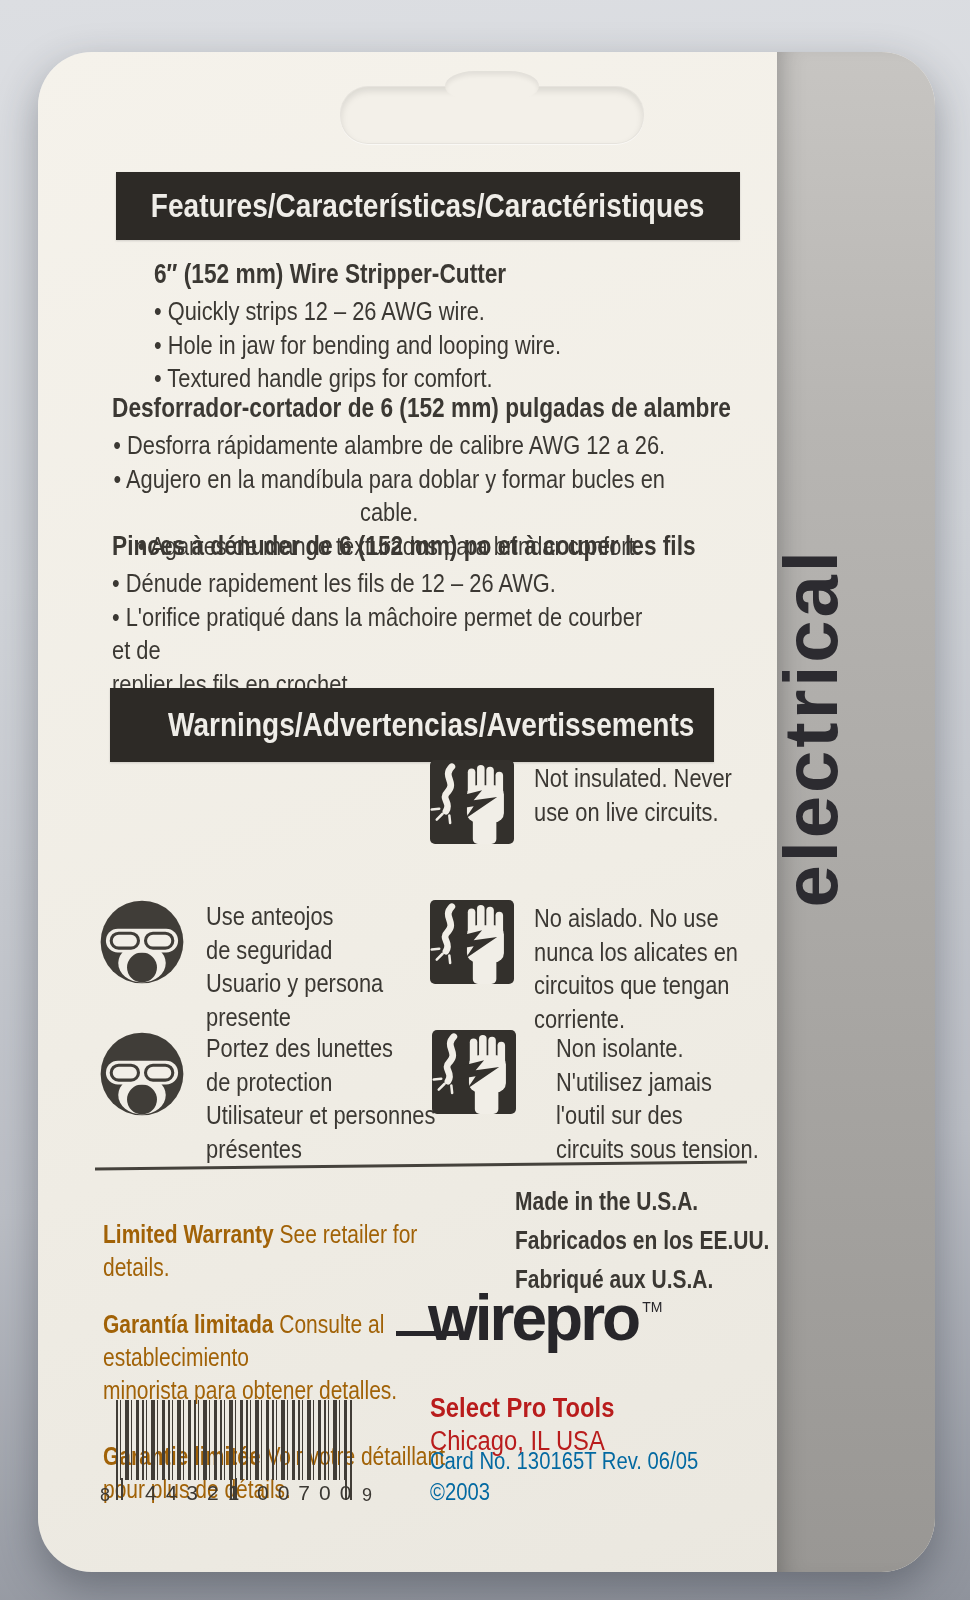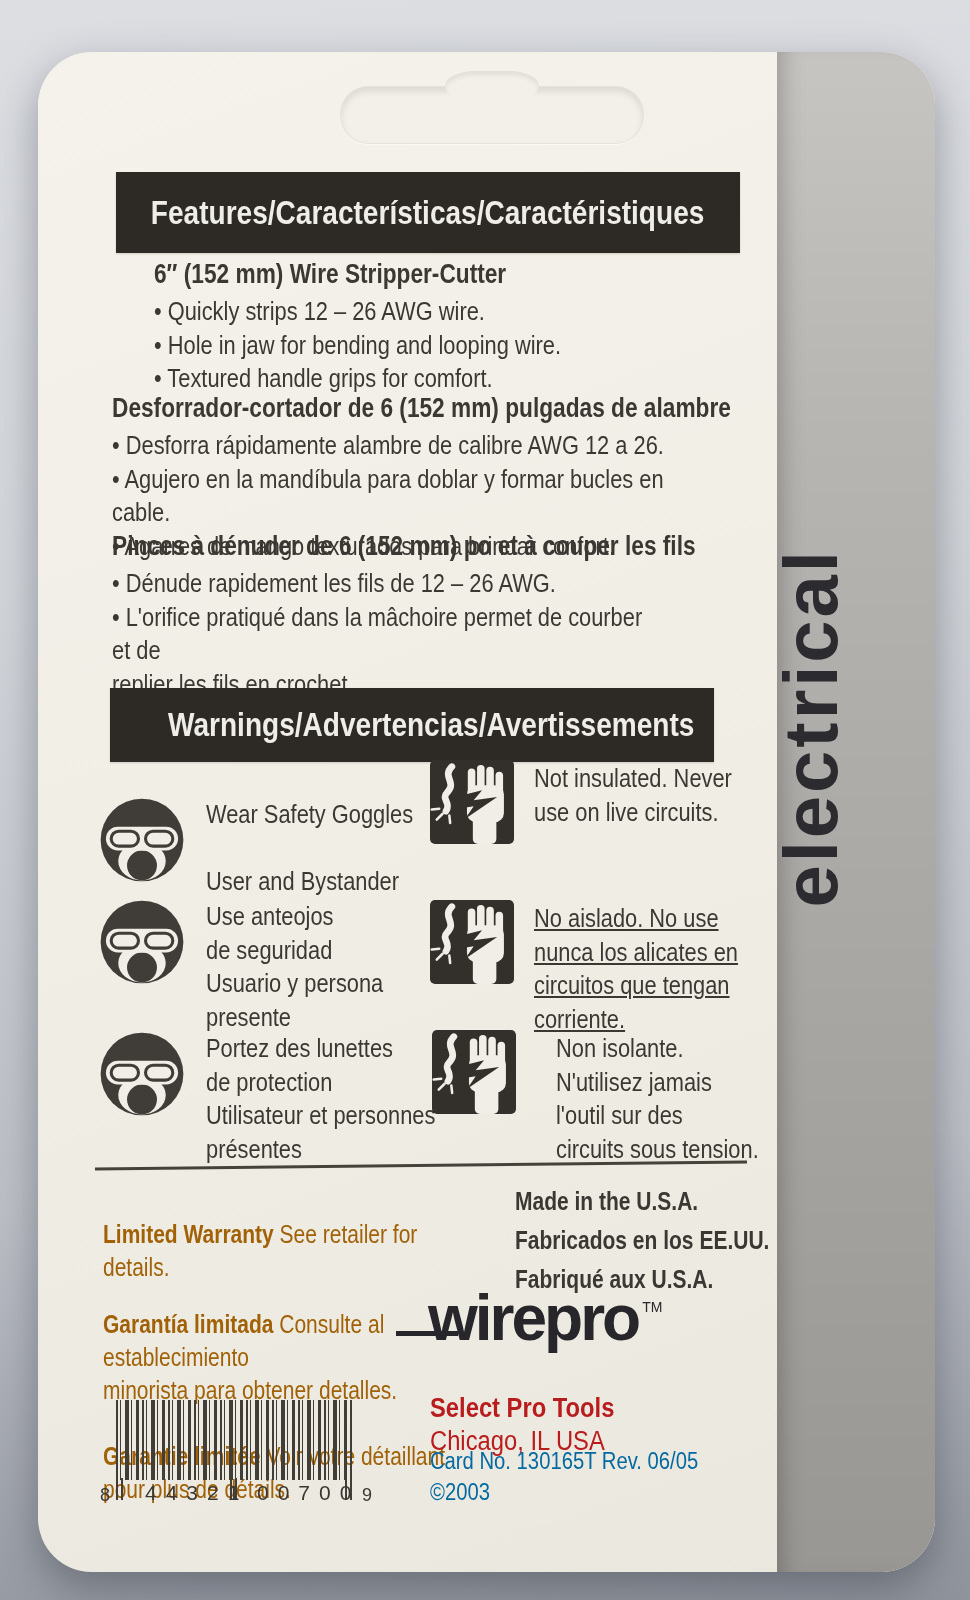--- a/index.html
+++ b/index.html
@@ -47,53 +47,53 @@
   
   .black-bar{
     position:absolute;background:#2d2a26;color:#efede8;
     display:flex;align-items:center;justify-content:center;
     box-shadow:0 1px 2px rgba(0,0,0,.15);
   }
   .black-bar .bar-text{
     font-weight:bold;font-size:33px;white-space:nowrap;
     transform:scaleX(.85);transform-origin:50% 50%;
   }
-  #features-bar{left:116px;top:172px;width:624px;height:81px;}
+  #features-bar{left:116px;top:172px;width:624px;height:68px;}
   #warnings-bar{left:110px;top:688px;width:604px;height:74px;justify-content:flex-start;padding-left:34px;box-sizing:border-box;gap:24px;}
   #warnings-bar .bar-text{transform-origin:0 50%;}
 
   
   .section{position:absolute;left:112px;width:660px;color:#3b3833;}
   .section h2{
     margin:0 0 4px 0;font-size:27px;line-height:33px;font-weight:bold;white-space:nowrap;
     transform:scaleX(.84);transform-origin:0 50%;
   }
   .section ul{margin:0;padding:0;list-style:none;}
   .section li{
     font-size:26px;line-height:33.5px;white-space:pre-line;
     transform:scaleX(.84);transform-origin:0 0;
   }
   .section li:before{content:"• ";}
   #sec-en{top:258px;margin-left:42px;}
-  #sec-es{top:392px;}
+  #sec-es{top:392px;text-align:center;}
   #sec-fr{top:530px;}
 
   
   .wcell{position:absolute;display:flex;gap:20px;color:#3b3833;}
   .wcell .wtext{
     font-size:26px;line-height:33.5px;white-space:pre-line;
     transform:scaleX(.84);transform-origin:0 0;padding-top:2px;
   }
   .icon-goggles{width:88px;height:88px;flex:0 0 88px;}
   .icon-shock{width:84px;height:84px;flex:0 0 84px;}
   #wl1{left:98px;top:796px;}
   #wl2{left:98px;top:898px;}
   #wl3{left:98px;top:1030px;}
   #wr1{left:430px;top:760px;}
-  #wr2{left:430px;top:900px;text-decoration:underline;}
+  #wr2{left:430px;top:900px;}
   #wr3{left:432px;top:1030px;gap:40px;}
 
   .divider{
     position:absolute;left:95px;top:1164px;width:652px;height:3px;
     background:#45423c;transform:rotate(-0.6deg);
   }
 
   
   .warranty{position:absolute;left:103px;top:1186px;width:420px;color:#a16207;margin-top:32px;}
   .warranty p{
@@ -190,33 +190,20 @@
 
   <div class="black-bar" id="warnings-bar">
     <svg width="58" height="52" viewBox="0 0 64 56">
       <path d="M32 1 L63 55 L1 55 Z" fill="#efede8"></path>
       <rect x="28.5" y="16" width="7" height="23" rx="3.5" fill="#2d2a26"></rect>
       <circle cx="32" cy="47.5" r="4.5" fill="#2d2a26"></circle>
     </svg>
     <span class="bar-text">Warnings/Advertencias/Avertissements</span>
   </div>
 
-  <div class="wcell" id="wl1">
-    <svg class="icon-goggles" viewBox="0 0 100 100">
-      <circle cx="50" cy="50" r="47" fill="#403d38"></circle>
-      <ellipse cx="50" cy="74" rx="27" ry="22" fill="#f1eee7"></ellipse>
-      <ellipse cx="50" cy="79" rx="17" ry="17" fill="#403d38"></ellipse>
-      <rect x="9" y="35" width="82" height="27" rx="13.5" fill="#f1eee7"></rect>
-      <rect x="15" y="40" width="31" height="17" rx="8.5" fill="none" stroke="#403d38" stroke-width="3.5"></rect>
-      <rect x="54" y="40" width="31" height="17" rx="8.5" fill="none" stroke="#403d38" stroke-width="3.5"></rect>
-    </svg>
-    <div class="wtext">Wear Safety Goggles
-
-User and Bystander</div>
-  </div>
   <div class="wcell" id="wl2">
     <svg class="icon-goggles" viewBox="0 0 100 100">
       <circle cx="50" cy="50" r="47" fill="#403d38"></circle>
       <ellipse cx="50" cy="74" rx="27" ry="22" fill="#f1eee7"></ellipse>
       <ellipse cx="50" cy="79" rx="17" ry="17" fill="#403d38"></ellipse>
       <rect x="9" y="35" width="82" height="27" rx="13.5" fill="#f1eee7"></rect>
       <rect x="15" y="40" width="31" height="17" rx="8.5" fill="none" stroke="#403d38" stroke-width="3.5"></rect>
       <rect x="54" y="40" width="31" height="17" rx="8.5" fill="none" stroke="#403d38" stroke-width="3.5"></rect>
     </svg>
     <div class="wtext">Use anteojos

